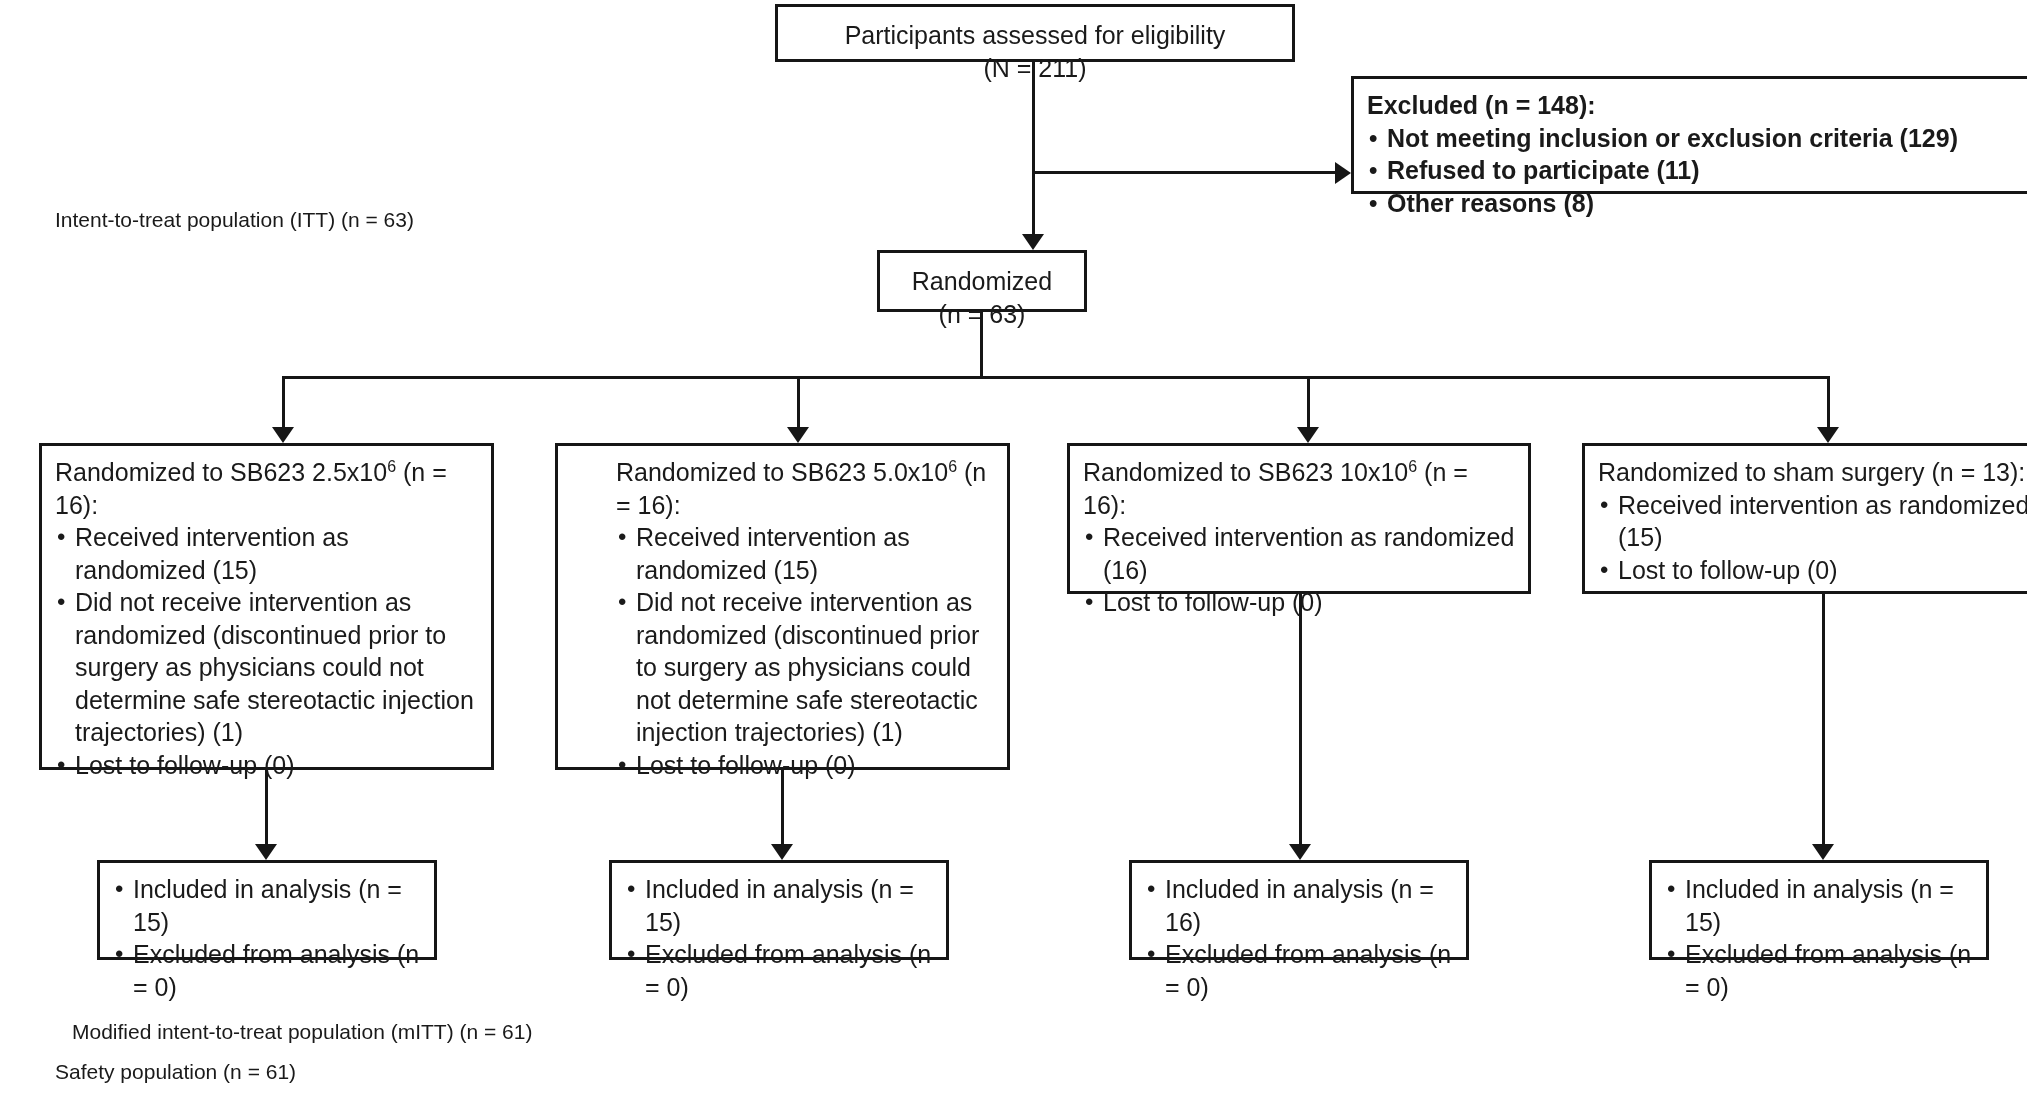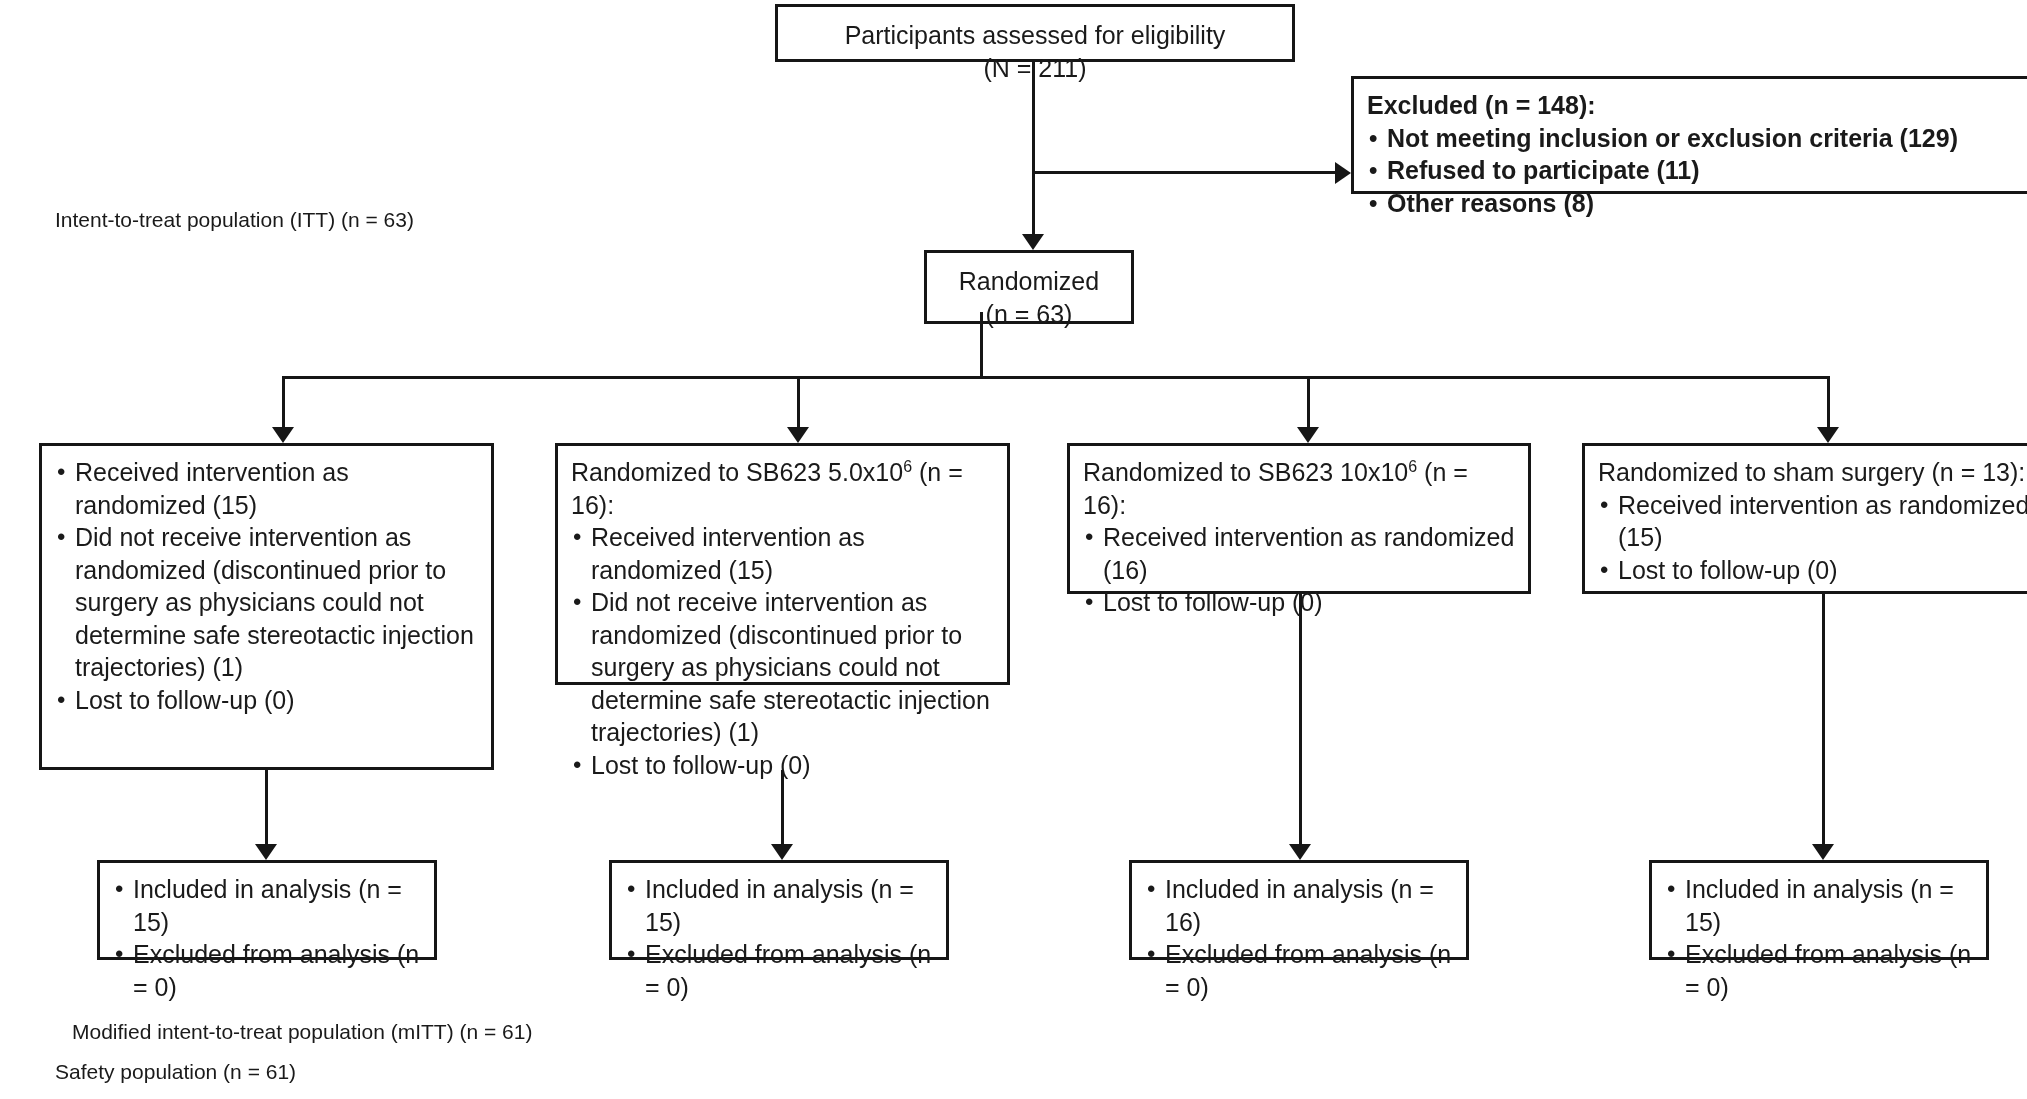--- a/index.html
+++ b/index.html
@@ -111,21 +111,21 @@
       <ul class="blist">
         <li>Not meeting inclusion or exclusion criteria (129)</li>
         <li>Refused to participate (11)</li>
         <li>Other reasons (8)</li>
       </ul>
     </div>
   </div>
 
   <div class="label" style="left:18px; top:206px;">Intent-to-treat population (ITT) (n = 63)</div>
 
-  <div class="box center" style="left:887px; top:250px; width:210px; height:74px;">
+  <div class="box center" style="left:840px; top:250px; width:210px; height:62px;">
     <div class="inner">
       <div>Randomized</div>
       <div>(n = 63)</div>
     </div>
   </div>
 
   <div class="vline" style="left:943px; top:312px; height:66px;"></div>
 
   <div class="hline" style="left:245px; top:376px; width:1548px;"></div>
 
@@ -136,29 +136,32 @@
   <div class="arrow-down" style="left:750px; top:427px;"></div>
 
   <div class="vline" style="left:1270px; top:376px; height:51px;"></div>
   <div class="arrow-down" style="left:1260px; top:427px;"></div>
 
   <div class="vline" style="left:1790px; top:376px; height:51px;"></div>
   <div class="arrow-down" style="left:1780px; top:427px;"></div>
 
   <div class="box" style="left:2px; top:443px; width:455px; height:327px;">
     <div class="inner">
+      <div class="hdr">
+        <span>Randomized to SB623 2.5x10</span><sup>6</sup><span> (n = 16):</span>
+      </div>
       <ul class="blist">
         <li>Received intervention as randomized (15)</li>
         <li>Did not receive intervention as randomized (discontinued prior to surgery as physicians could not determine safe stereotactic injection trajectories) (1)</li>
         <li>Lost to follow-up (0)</li>
       </ul>
     </div>
   </div>
 
-  <div class="box" style="left:518px; top:443px; width:455px; height:242px;">
+  <div class="box" style="left:518px; top:443px; width:455px; height:327px;padding-left:45px;">
     <div class="inner">
       <div class="hdr">
         <span>Randomized to SB623 5.0x10</span><sup>6</sup><span> (n = 16):</span>
       </div>
       <ul class="blist">
         <li>Received intervention as randomized (15)</li>
         <li>Did not receive intervention as randomized (discontinued prior to surgery as physicians could not determine safe stereotactic injection trajectories) (1)</li>
         <li>Lost to follow-up (0)</li>
       </ul>
     </div>

